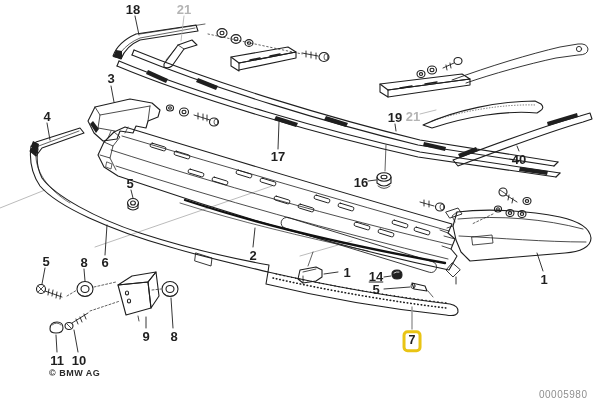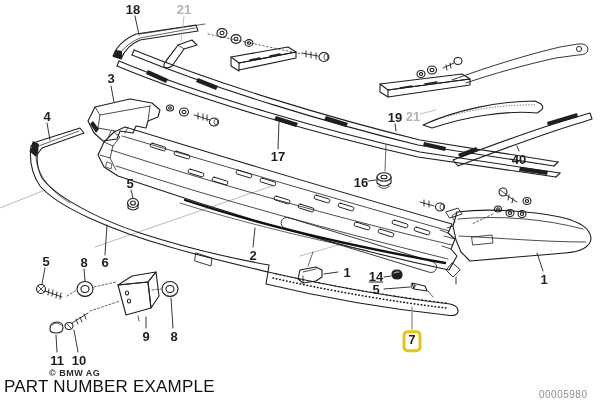--- a/index.html
+++ b/index.html
@@ -348,15 +348,14 @@
       <div class="part-label" style="left: 57px; top: 360px; text-align: center;">11</div>
       <div class="part-label" style="left: 79px; top: 360px;">10</div>
       <div class="part-label" style="left: 347px; top: 272px;">1</div>
       <div class="part-label" style="left: 376px; top: 276px; text-decoration: underline;">14</div>
       <div class="part-label" style="left: 376px; top: 289px;">5</div>
       <div class="part-label" style="left: 544px; top: 279px;">1</div>
       <div class="part-label highlighted" style="left: 412px; top: 341px;">7</div>
     </div>
 
   <div id="copyright">© BMW AG</div>
-  <div id="caption">PART NUMBER EXAMPLE</div>
   <div id="sheet-number">00005980</div>
 </div>
 
 </body></html>

